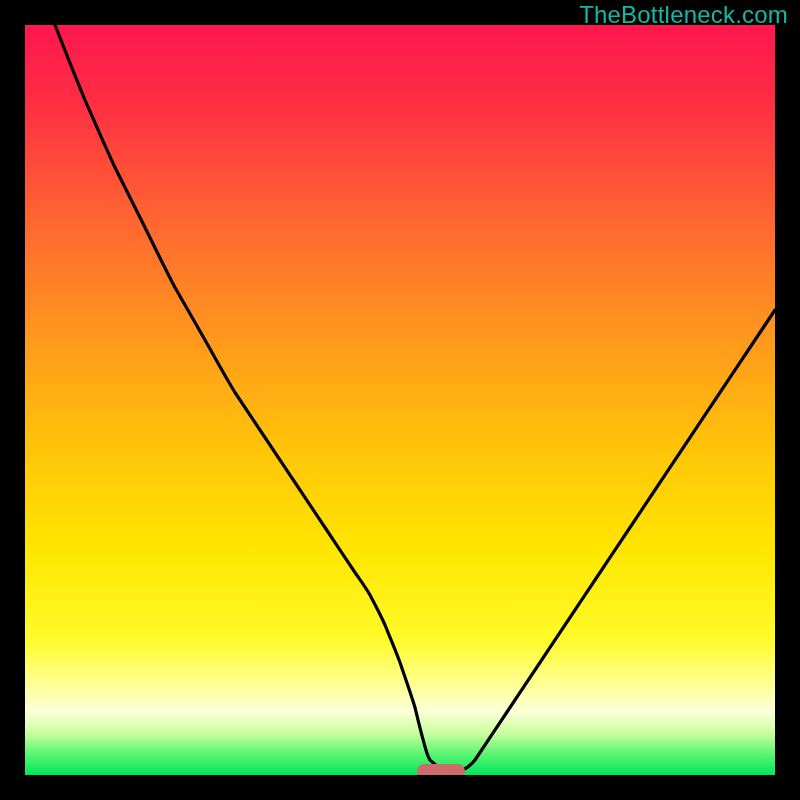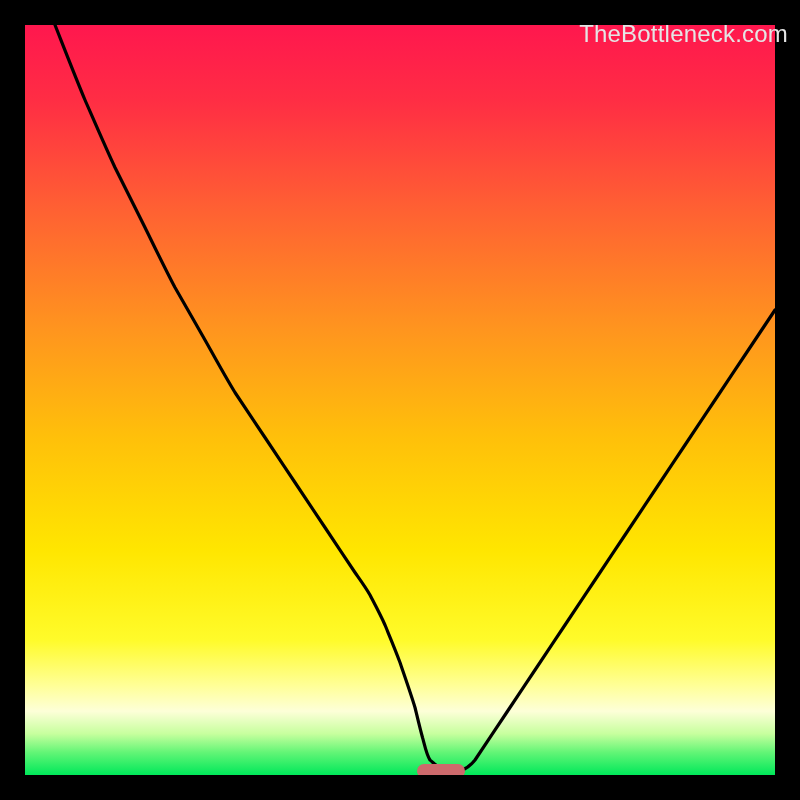--- a/index.html
+++ b/index.html
@@ -12,23 +12,23 @@
     font-family: Arial, Helvetica, sans-serif;
   }
   .frame {
     position: relative;
     width: 800px;
     height: 800px;
     background: #000;
   }
   .watermark {
     position: absolute;
-    top: 20px;
+    top: 1px;
     right: 12px;
-    color: #e5e5e5;
+    color: #14b8a6;
     font-size: 24px;
     font-weight: 500;
     letter-spacing: 0.2px;
     z-index: 10;
   }
   .plot-area {
     position: absolute;
     left: 25px;
     top: 25px;
     width: 750px;

